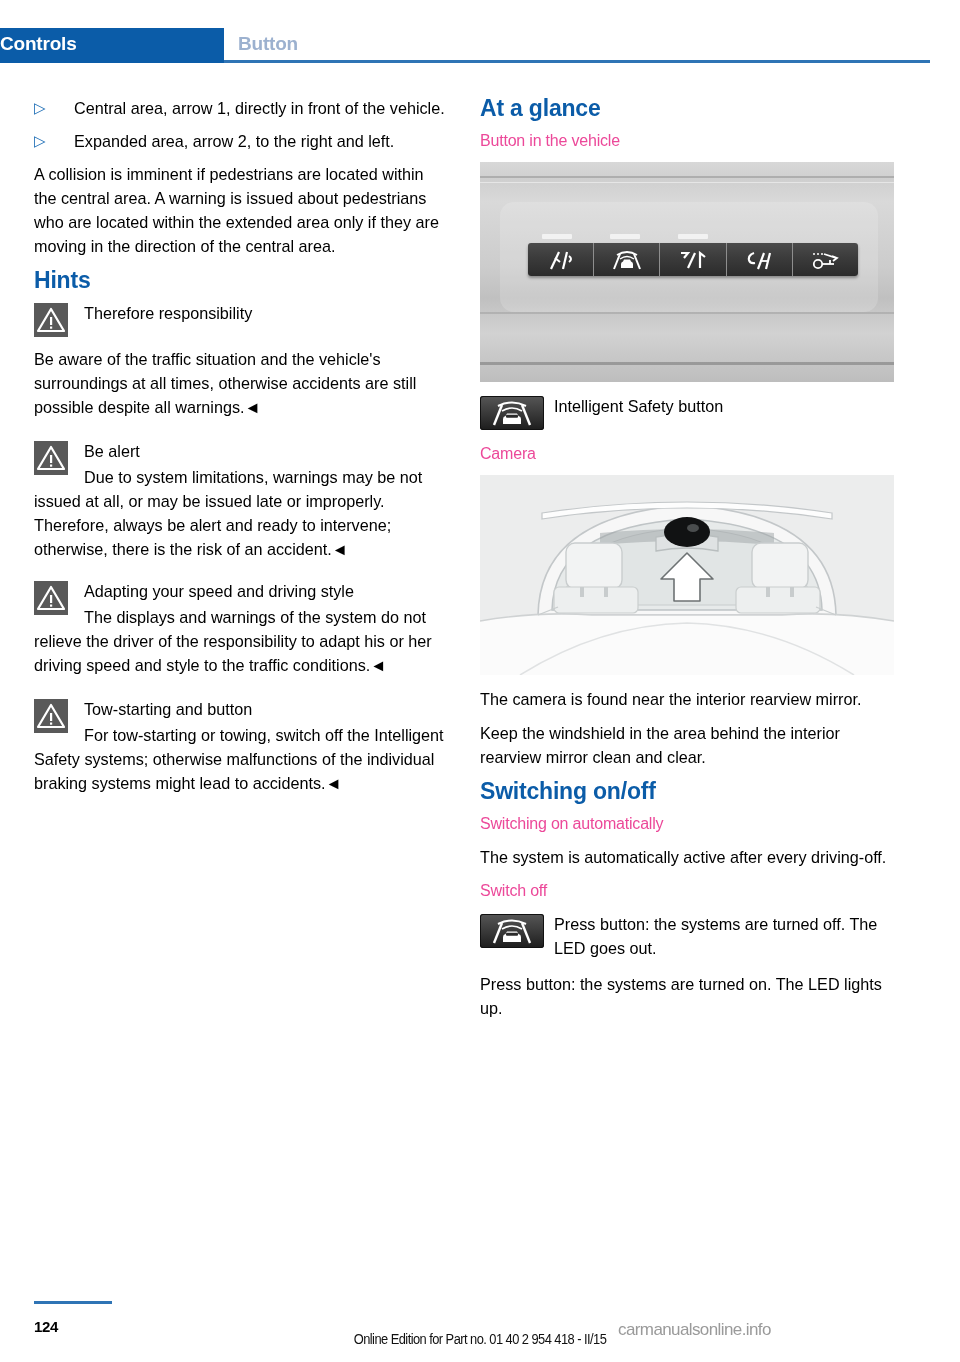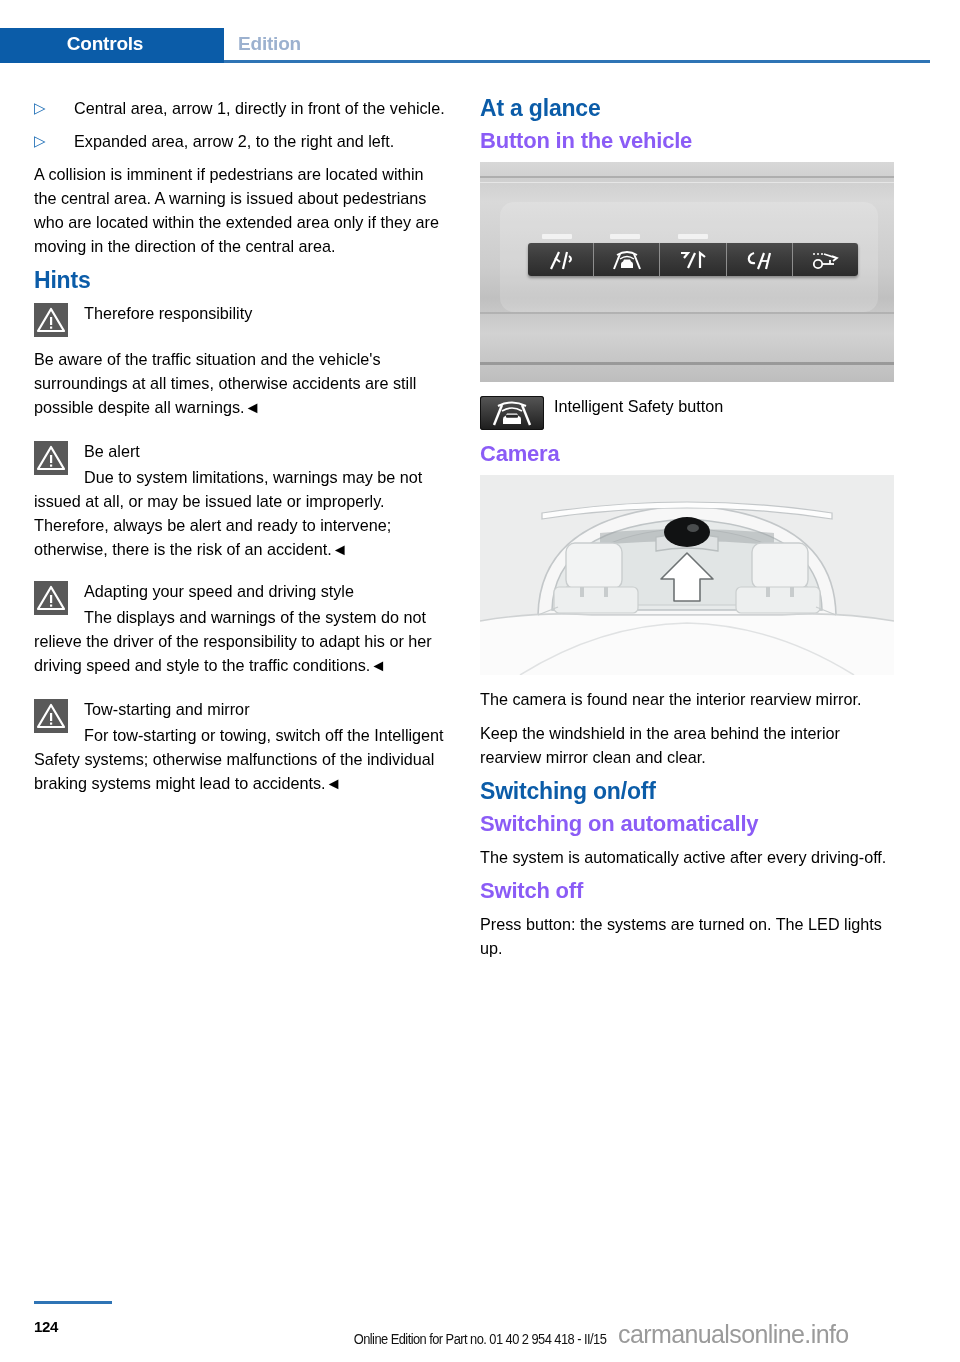--- a/index.html
+++ b/index.html
@@ -26,21 +26,21 @@
   .tab-active {
     position: absolute;
     left: 0; top: 0;
     width: 224px;
     height: 32px;
     background: #0b5ca8;
     color: #ffffff;
     font-size: 19px;
     font-weight: bold;
     line-height: 32px;
-    text-align: center;
+    text-align: left;
     padding-right: 14px;
     box-sizing: border-box;
     letter-spacing: -0.2px;
   }
   .tab-inactive {
     position: absolute;
     left: 238px; top: 0;
     height: 32px;
     color: #9cb1cf;
     font-size: 19px;
@@ -94,23 +94,23 @@
   
   h2.h-blue {
     margin: 0 0 9px 0;
     font-size: 23px;
     font-weight: bold;
     color: #0b5ca8;
     letter-spacing: -0.2px;
   }
   h3.h-lightblue {
     margin: 0 0 9px 0;
-    font-size: 22px;
-    font-weight: bold;
-    color: #8b5cf6;
+    font-size: 16px;
+    font-weight: normal;
+    color: #ec4899;
     letter-spacing: -0.2px;
   }
   .sp-top-lg { margin-top: 26px; }
   .sp-top-md { margin-top: 20px; }
   .sp-top-sm { margin-top: 14px; }
 
   
   .warn-block {
     position: relative;
     margin-bottom: 18px;
@@ -233,32 +233,32 @@
     width: 960px;
     text-align: center;
     font-size: 14px;
     color: #111;
     letter-spacing: -0.6px;
     transform: scaleX(0.92);
   }
   .watermark {
     position: absolute;
     left: 618px; top: 1320px;
-    font-size: 25px;
+    font-size: 17px;
     color: #9a9a9a;
     letter-spacing: -0.6px;
     white-space: nowrap;
   }
 </style>
 </head>
 <body>
 
 <div class="header">
   <div class="tab-active">Controls</div>
-  <div class="tab-inactive">Edition</div>
+  <div class="tab-inactive">Button</div>
 </div>
 <div class="header-rule"></div>
 <div class="header-rule-left"></div>
 
 <div class="col col-left">
 
   <div class="bullet-row">
     <span class="bullet-glyph">▷</span>
     <span>Central area, arrow 1, directly in front of the vehicle.</span>
   </div>
@@ -312,21 +312,21 @@
   </div>
 
   <div class="warn-block" style="margin-top:20px">
     <div class="warn-icon">
       <svg width="34" height="34" viewBox="0 0 34 34">
         <polygon points="17,6 30,28 4,28" fill="none" stroke="#ffffff" stroke-width="2.2" stroke-linejoin="round"></polygon>
         <rect x="16" y="14" width="2.2" height="8" fill="#ffffff"></rect>
         <rect x="16" y="23.5" width="2.2" height="2.2" fill="#ffffff"></rect>
       </svg>
     </div>
-    <p class="warn-title">Tow-starting and mirror</p>
+    <p class="warn-title">Tow-starting and button</p>
     <p class="warn-body">For tow-starting or towing, switch off the Intelligent Safety systems; otherwise malfunctions of the individual braking systems might lead to accidents.◄</p>
     <div class="warn-clear"></div>
   </div>
 
 </div>
 
 <div class="col col-right">
 
   <h2 class="h-blue">At a glance</h2>
 
@@ -450,20 +450,33 @@
   <p>The camera is found near the interior rearview mirror.</p>
   <p>Keep the windshield in the area behind the interior rearview mirror clean and clear.</p>
 
   <h2 class="h-blue sp-top-lg">Switching on/off</h2>
 
   <h3 class="h-lightblue sp-top-sm">Switching on automatically</h3>
   <p>The system is automatically active after every driving-off.</p>
 
   <h3 class="h-lightblue sp-top-md">Switch off</h3>
 
+  <div class="icon-row">
+    <div class="btn-icon-img">
+      <svg width="64" height="34" viewBox="0 0 64 34" style="position:absolute;left:0;top:0">
+        <path d="M14 29 L22 9" stroke="#fff" stroke-width="2.4" fill="none"></path>
+        <path d="M50 29 L42 9" stroke="#fff" stroke-width="2.4" fill="none"></path>
+        <path d="M18 10 Q32 3 46 10" stroke="#fff" stroke-width="2" fill="none"></path>
+        <path d="M22 15 Q32 9 42 15" stroke="#fff" stroke-width="1.7" fill="none"></path>
+        <path d="M23 28 L23 23 Q23 20.5 25.5 20 L27 17.5 L37 17.5 L38.5 20 Q41 20.5 41 23 L41 28 Z" fill="#fff"></path>
+        <rect x="26" y="18.8" width="12" height="3" rx="1" fill="#2b2b2b"></rect>
+      </svg>
+    </div>
+    <span class="icon-text">Press button: the systems are turned off. The LED goes out.</span>
+  </div>
 
   <p>Press button: the systems are turned on. The LED lights up.</p>
 
 </div>
 
 <div class="footer-rule"></div>
 <div class="page-num">124</div>
 <div class="footer-note">Online Edition for Part no. 01 40 2 954 418 - II/15</div>
 <div class="watermark">carmanualsonline.info</div>
 

